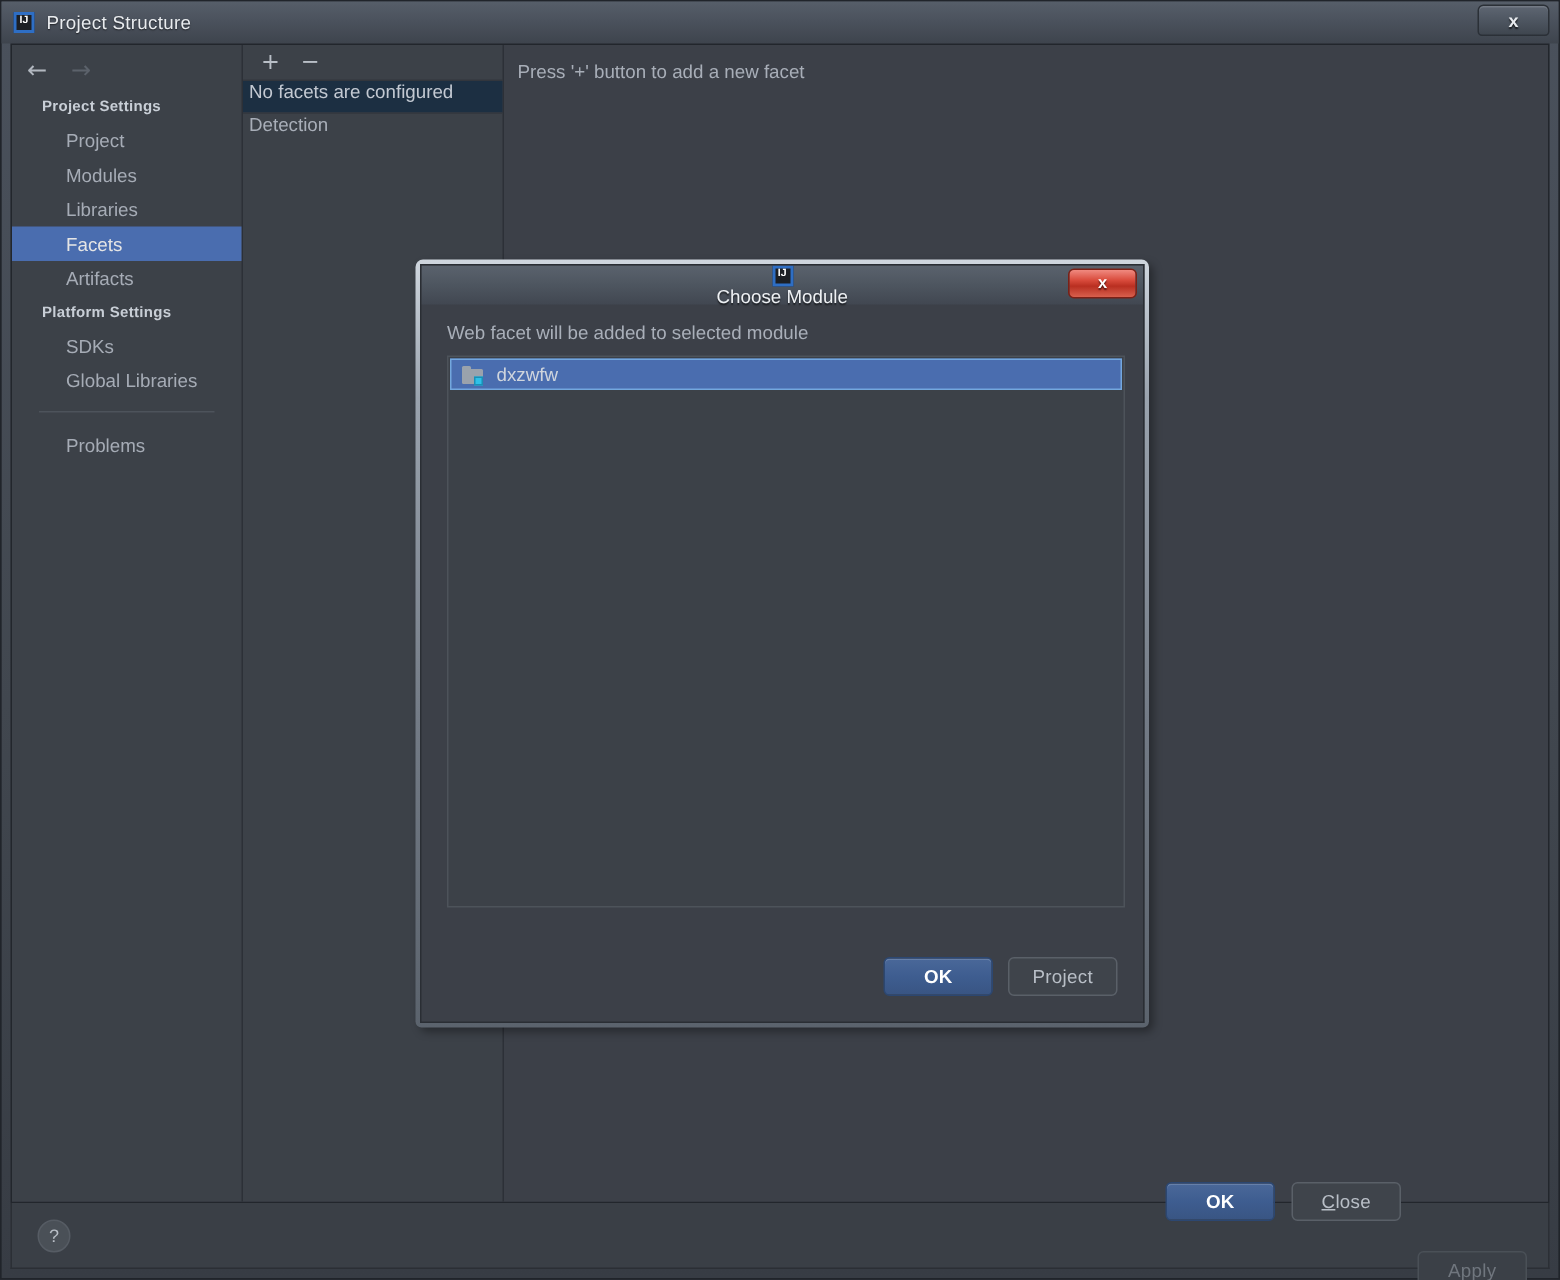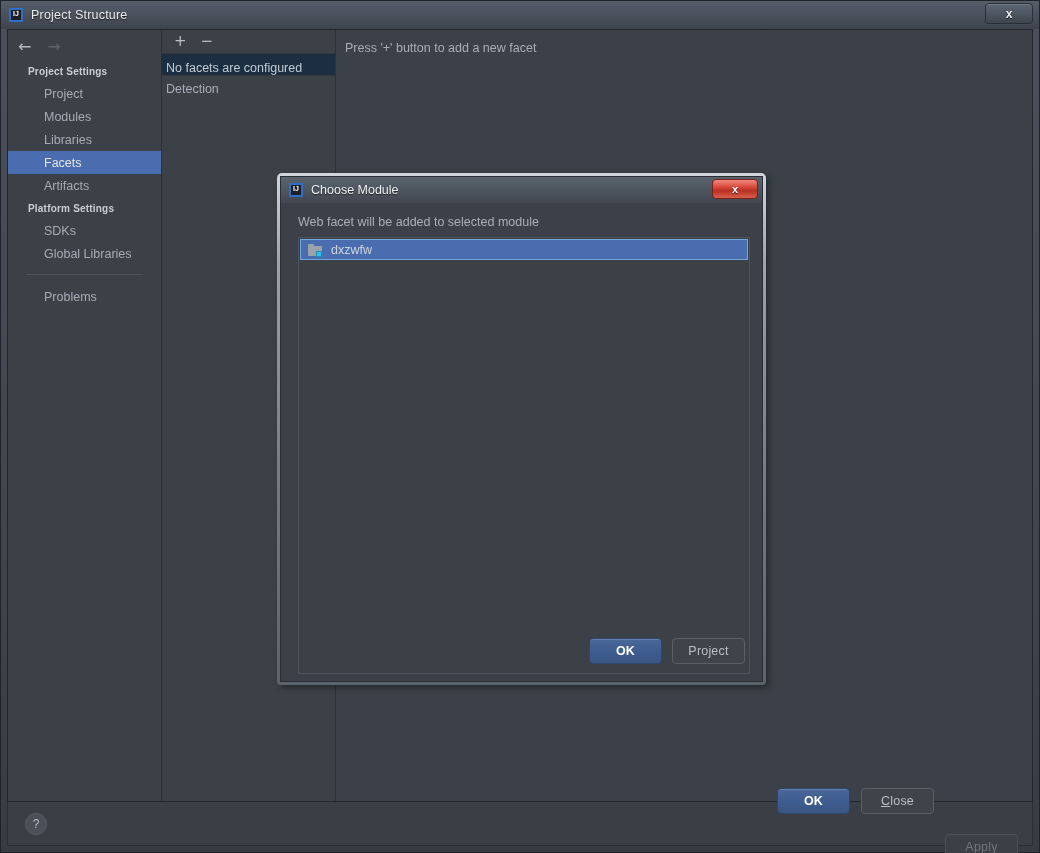--- a/index.html
+++ b/index.html
@@ -79,21 +79,21 @@
   #facets-col {
     width: 174px; height: 100%;
     background: #3c4148; border-right: 1px solid #2c3037;
   }
   #facets-toolbar {
     height: 24px; display: flex; align-items: center; gap: 14px;
     padding-left: 12px; border-bottom: 1px solid #32363d;
   }
   .tb-btn { font-size: 15px; color: #b9bfc7; line-height: 15px; font-family: "DejaVu Sans", sans-serif; }
   .facet-row {
-    height: 21px; display: flex; align-items: flex-end; padding-left: 4px;
+    height: 21px; display: flex; align-items: flex-start; padding-left: 4px;
     font-size: 12.5px; color: #a8aeb8;
   }
   .facet-row.row-selected { background: #1c2f42; color: #c3c9d2; }
   .facet-row.row-plain { border-top: 1px solid #34383f; }
 
   
   #detail-panel { flex: 1; height: 100%; background: #3c4048; padding: 11px 0 0 9px; }
   #detail-hint { font-size: 12.5px; color: #a8aeb8; }
 
   
@@ -144,39 +144,39 @@
   }
   #dialog-inner {
     width: 100%; height: 100%;
     background: #3c4048;
     border: 1px solid #2a2e34;
     position: relative; overflow: hidden;
   }
   #dialog-titlebar {
     height: 26px;
     background: linear-gradient(180deg, #5a626d 0%, #4e5660 48%, #414751 100%);
-    display: flex; align-items: center; position: relative;
+    display: flex; align-items: center; position: relative; flex-direction: column;
   }
   #dialog-title {
     font-size: 12.5px; color: #eef1f4; text-shadow: 0 1px 1px rgba(0,0,0,.6);
   }
   #dlg-close {
     position: absolute; right: 4px; top: 2px; width: 46px; height: 20px;
     background: linear-gradient(180deg, #f08a80 0%, #d94b3c 38%, #b92f21 60%, #d8604d 100%);
     border: 1px solid #7b2016; border-radius: 4px;
     display: flex; align-items: center; justify-content: center;
   }
   #dlg-close .glyph {
     font-size: 11px; font-weight: bold; color: #ffffff;
     text-shadow: 0 1px 1px rgba(0,0,0,.6);
   }
   #dialog-body { padding: 12px 15px 0 17px; }
   #dialog-prompt { font-size: 12.5px; color: #a9afb9; margin-bottom: 8px; }
   #module-list {
-    width: 452px; height: 437px;
+    width: 452px; height: 368px;
     background: #3c4148; border: 1px solid #4d535a;
     padding: 1px;
   }
   .module-row {
     height: 21px; display: flex; align-items: center; padding-left: 7px;
     font-size: 12.5px; color: #cfd5dd;
   }
   .module-row.selected {
     background: #4a6daf; border: 1px solid #73a7de;
   }

